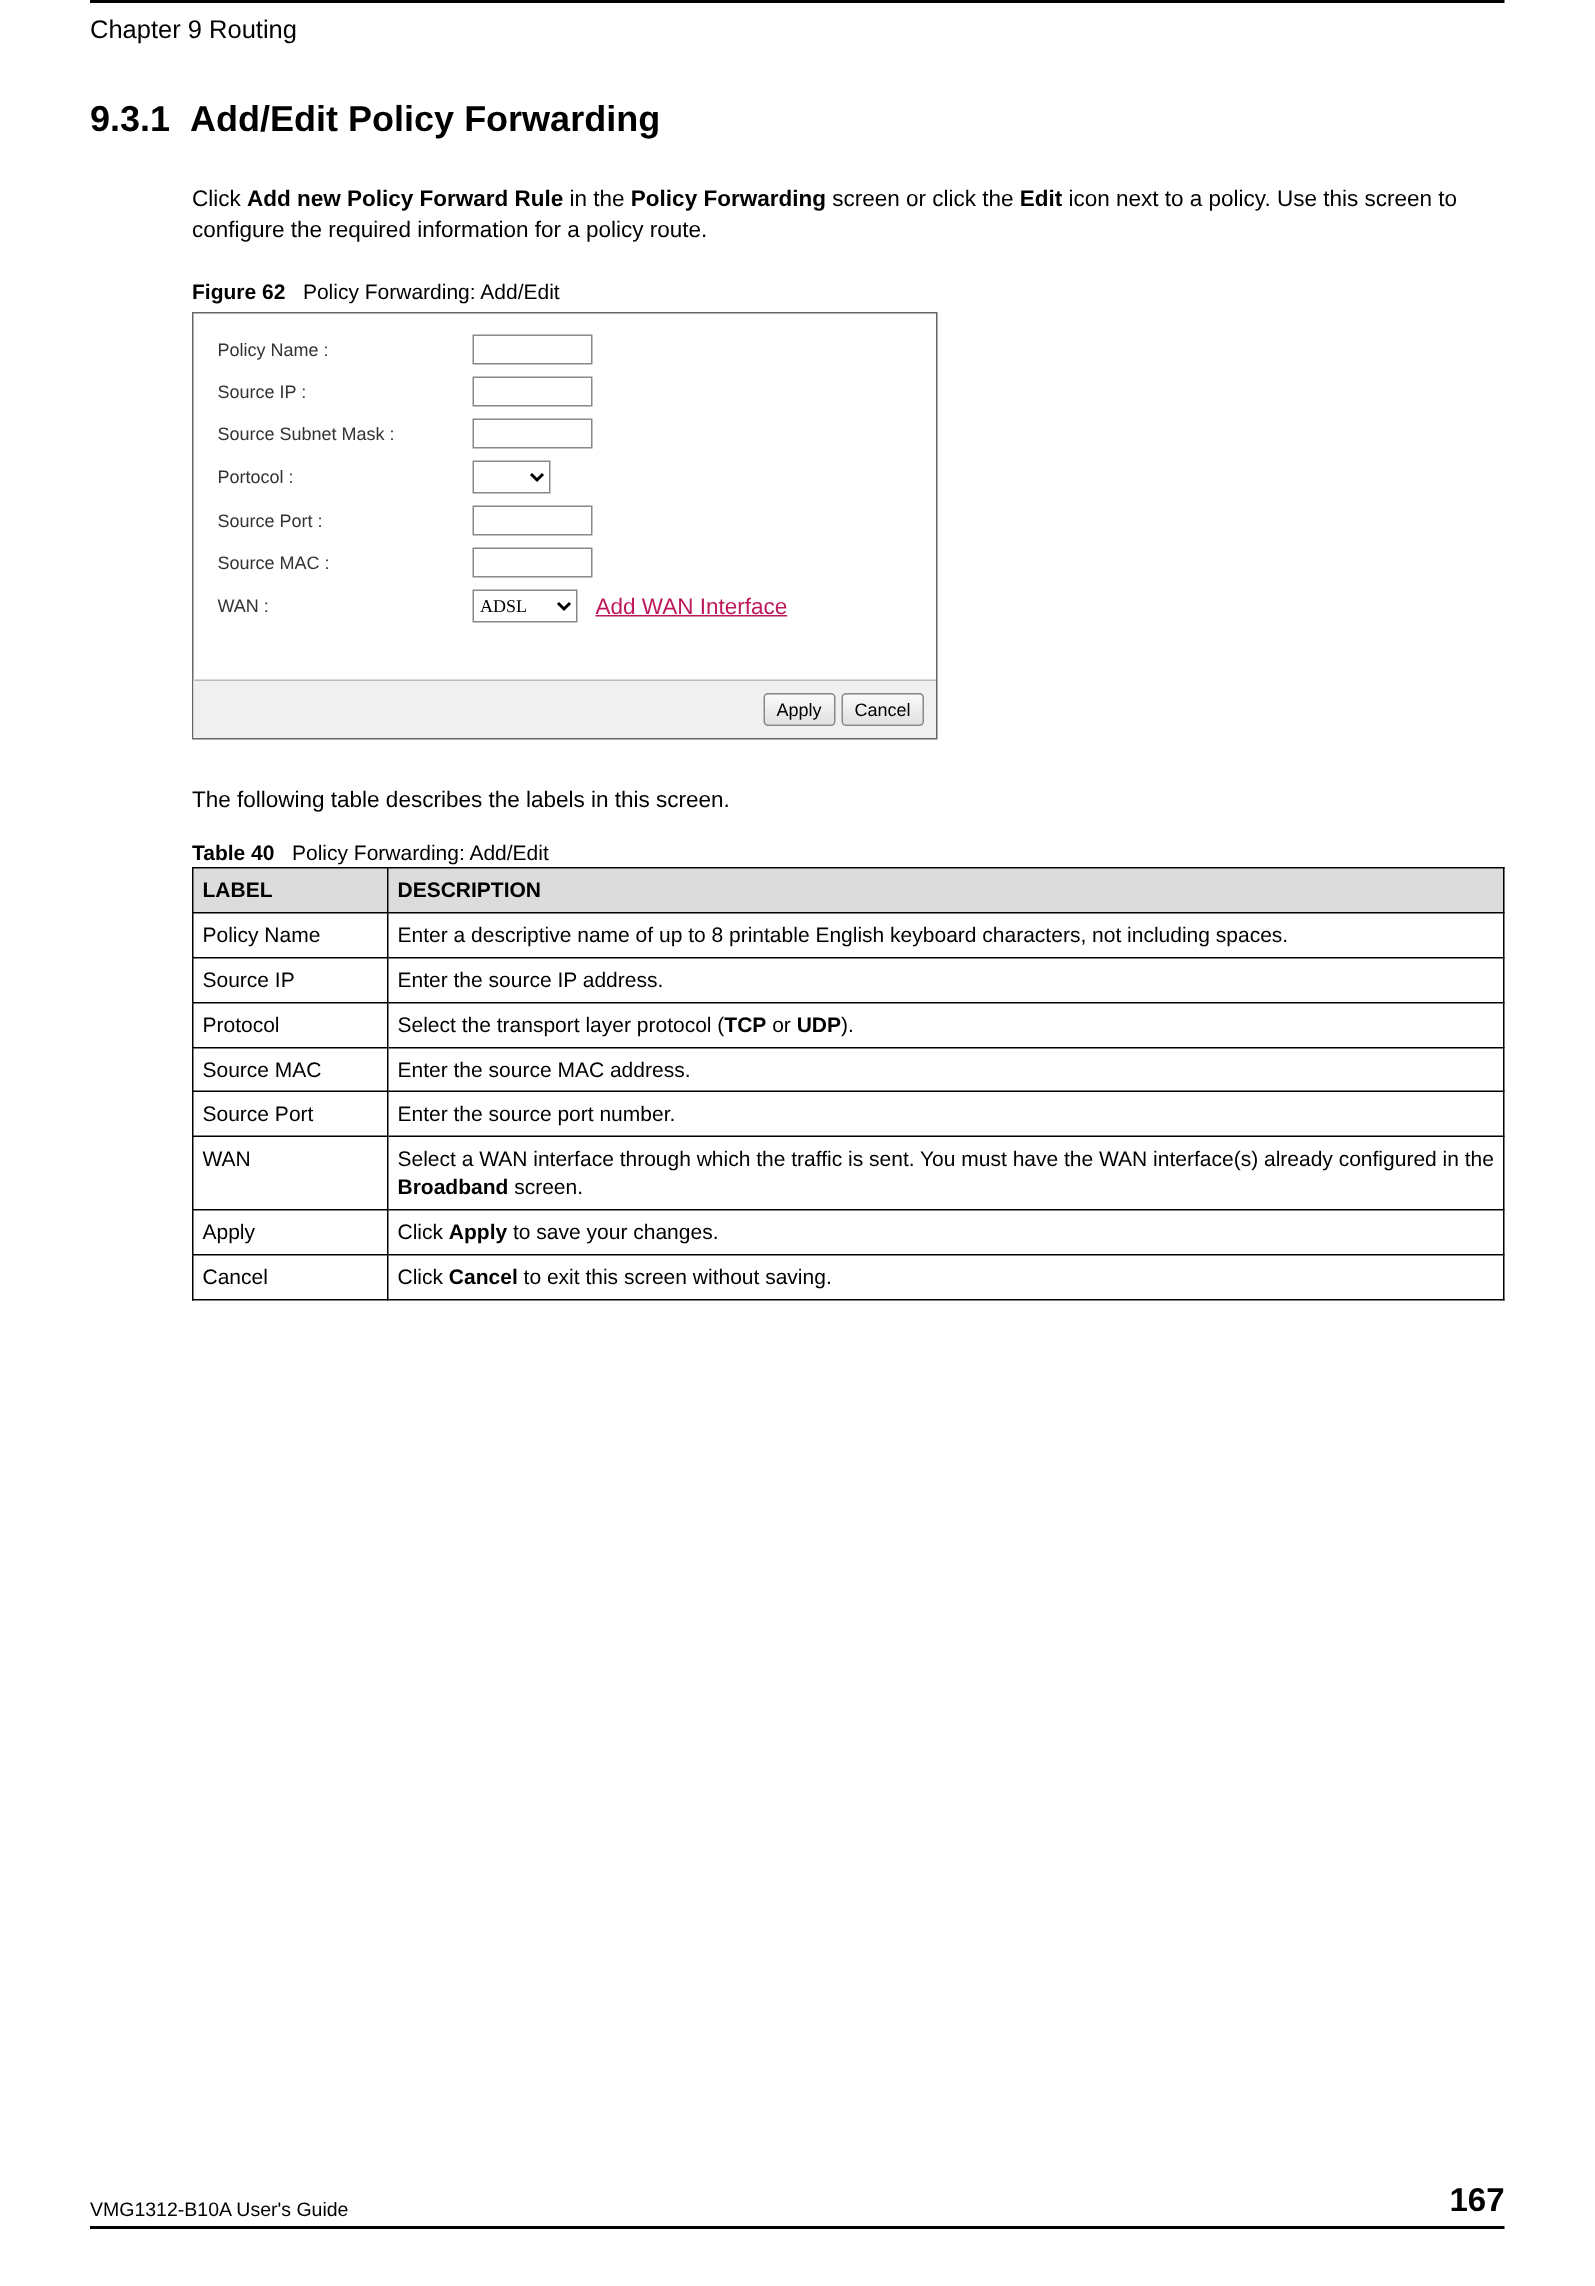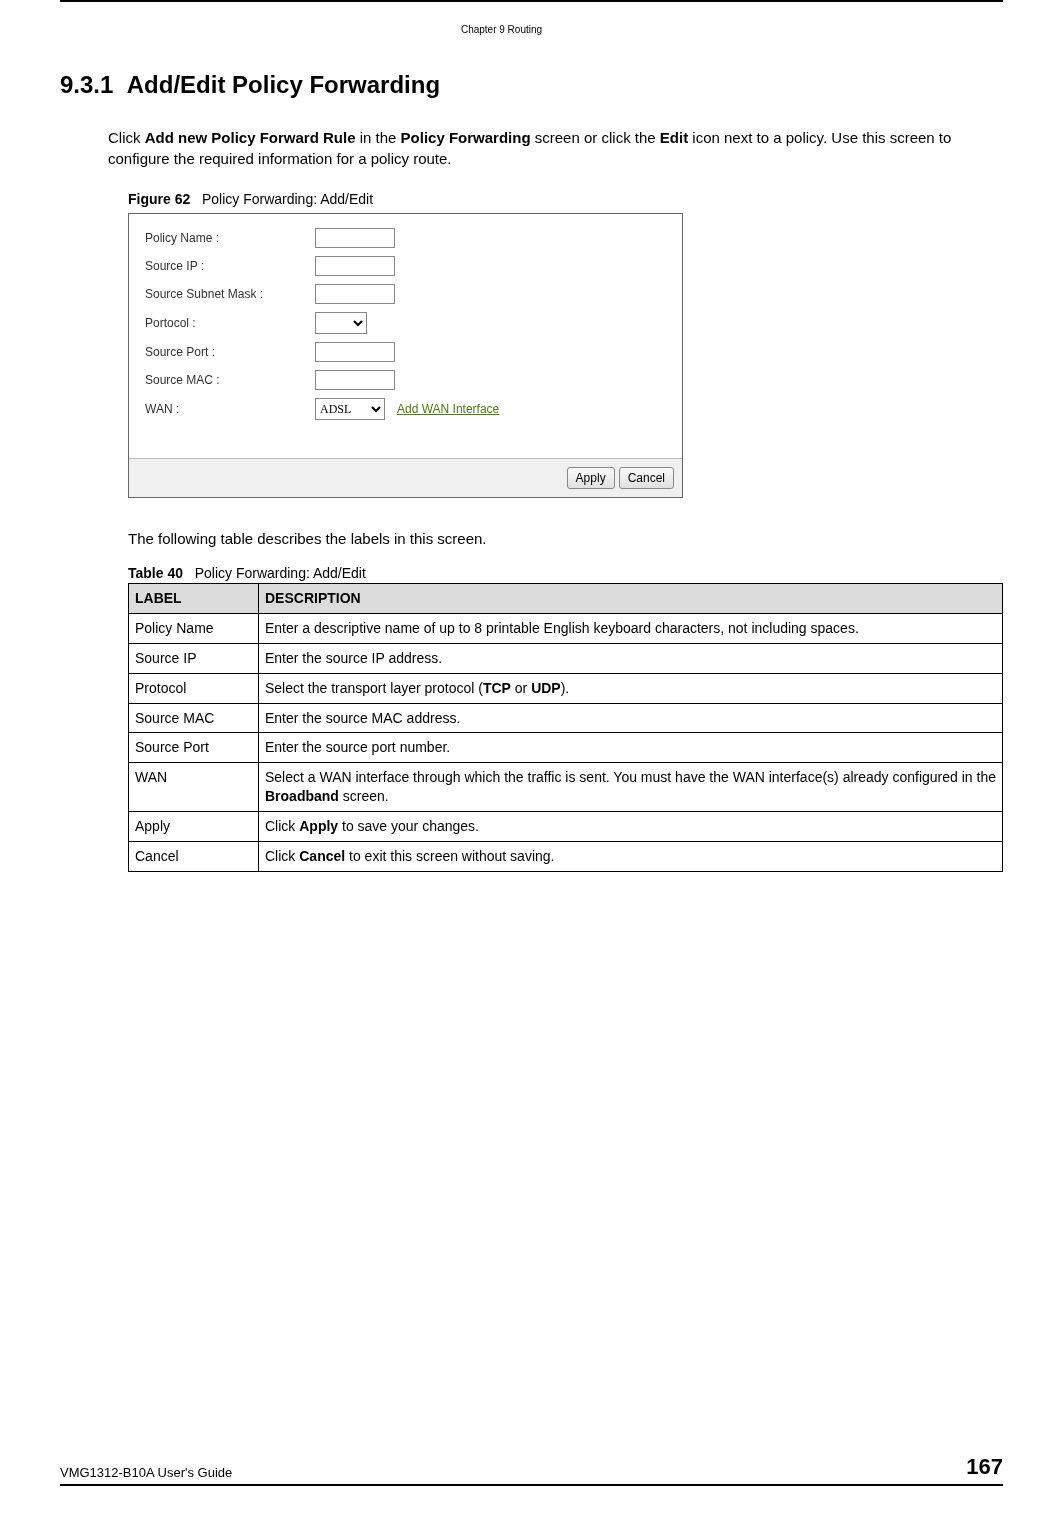--- a/index.html
+++ b/index.html
@@ -6,50 +6,50 @@
     body {
       width: 1063px;
       height: 1524px;
       font-family: Verdana, Geneva, sans-serif;
       font-size: 15px;
       color: #000;
       background: #fff;
       position: relative;
     }
     .page-header {
-      text-align: center;
-      padding: 22px 60px 0 0;
+      text-align: left;
+      padding: 8px 60px 0 0;
       border-top: 2px solid #000;
       margin: 0 60px;
-      font-size: 10px;
+      font-size: 17px;
     }
     .content {
       padding: 0 60px;
     }
     .section-heading {
       font-family: Arial, Helvetica, sans-serif;
       font-size: 24px;
       font-weight: bold;
       margin-top: 36px;
       margin-bottom: 28px;
     }
     .intro-para {
-      margin-left: 48px;
+      margin-left: 68px;
       margin-bottom: 22px;
       line-height: 1.4;
     }
     .figure-caption {
       margin-left: 68px;
       font-size: 14px;
       margin-bottom: 6px;
     }
     .figure-caption .fig-label { font-weight: bold; }
     .figure-box {
       margin-left: 68px;
-      width: 555px;
+      width: 497px;
       border: 1px solid #666;
       background: #fff;
     }
     .form-area {
       padding: 14px 16px 30px 16px;
     }
     .form-row {
       display: flex;
       align-items: center;
       margin-bottom: 8px;
@@ -72,23 +72,23 @@
       width: 52px;
       height: 22px;
       border: 1px solid #888;
       font-size: 12px;
       background: #fff;
       font-family: Liberation Serif, serif;
     }
     .select-input.wide { width: 70px; }
     .add-wan-link {
       margin-left: 12px;
-      color: #4d7c0f;
+      color: #be185d;
       text-decoration: underline;
-      font-size: 12px;
+      font-size: 15px;
     }
     .button-bar {
       border-top: 1px solid #bbb;
       background: #f0f0f0;
       padding: 8px 8px;
       display: flex;
       justify-content: flex-end;
       gap: 4px;
     }
     .dlg-button {

